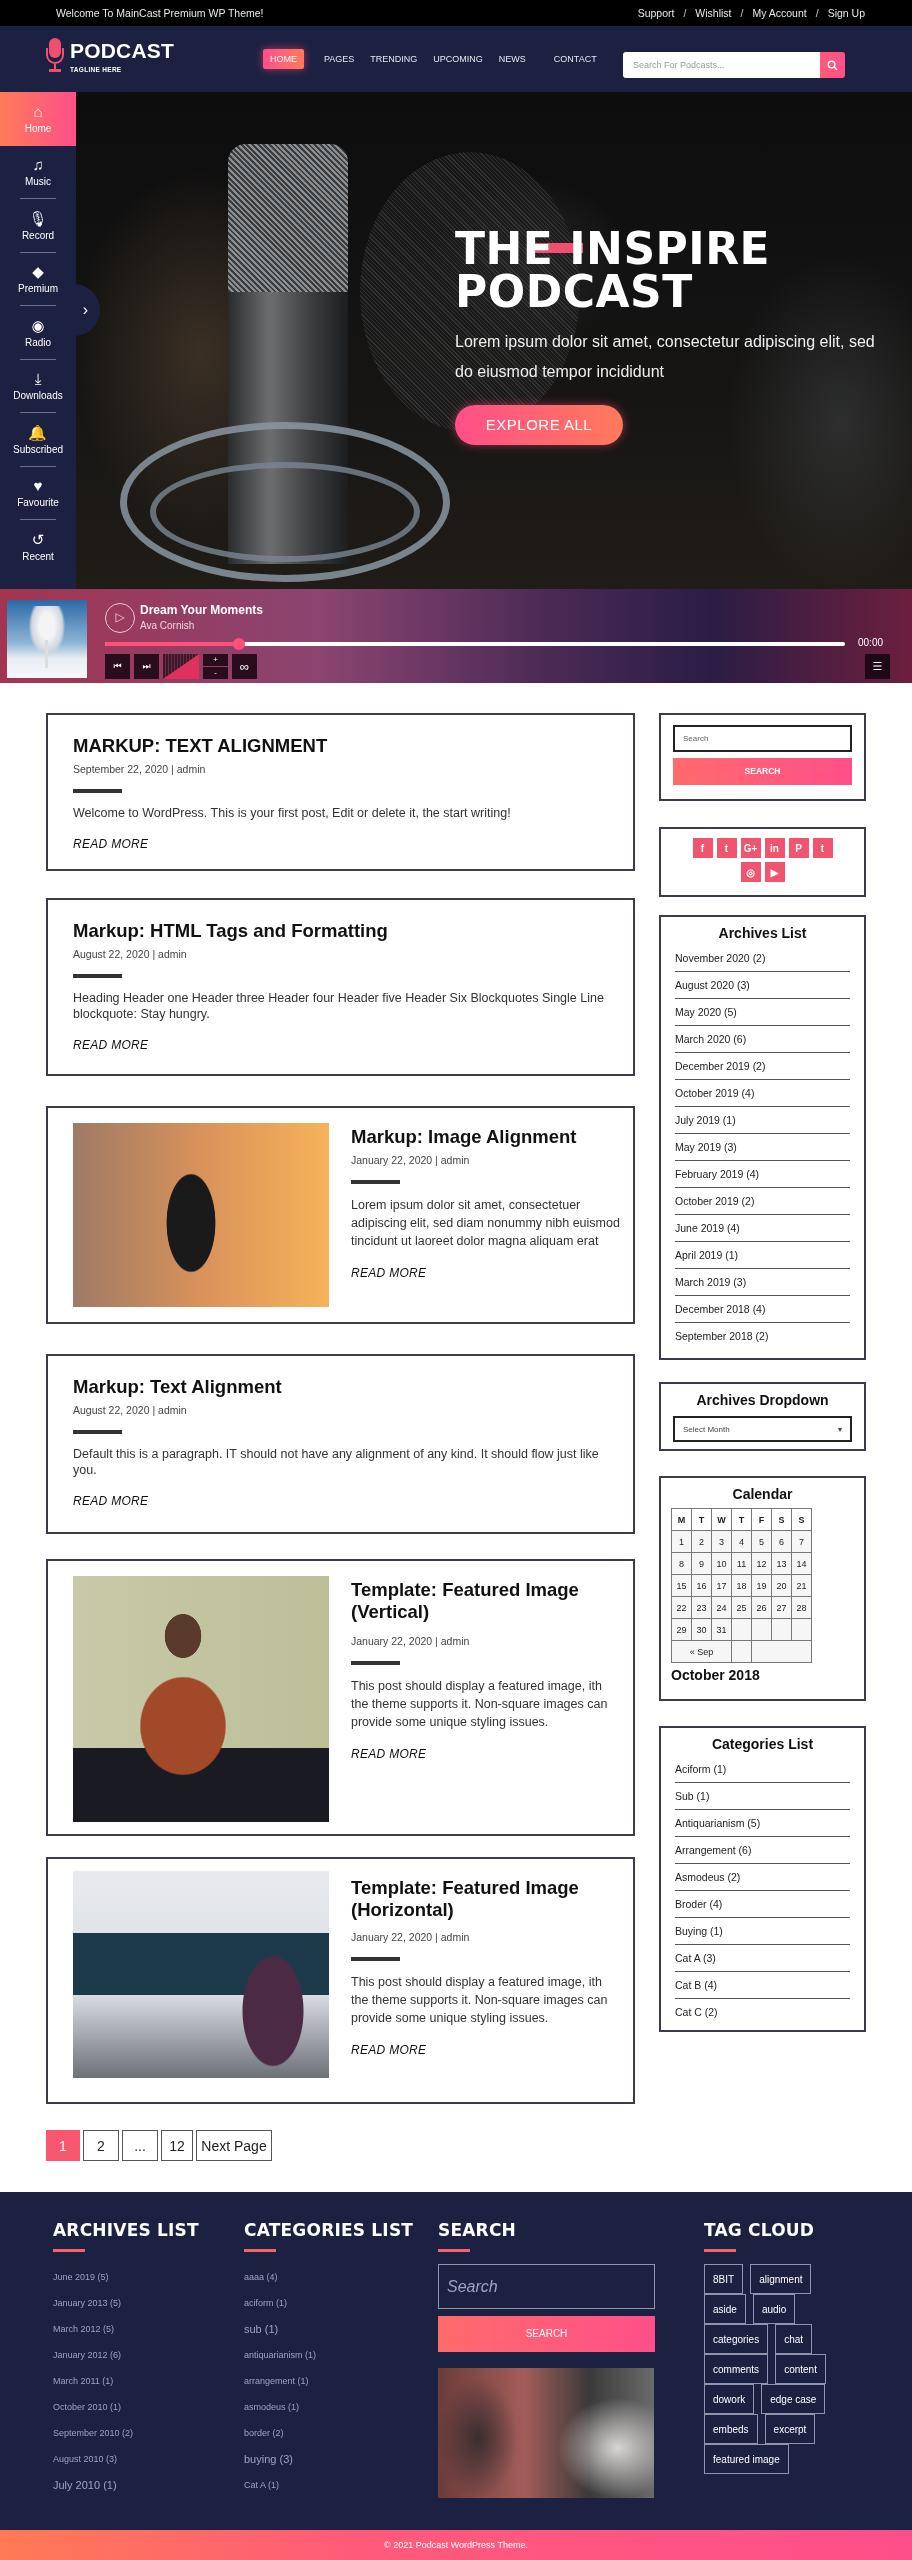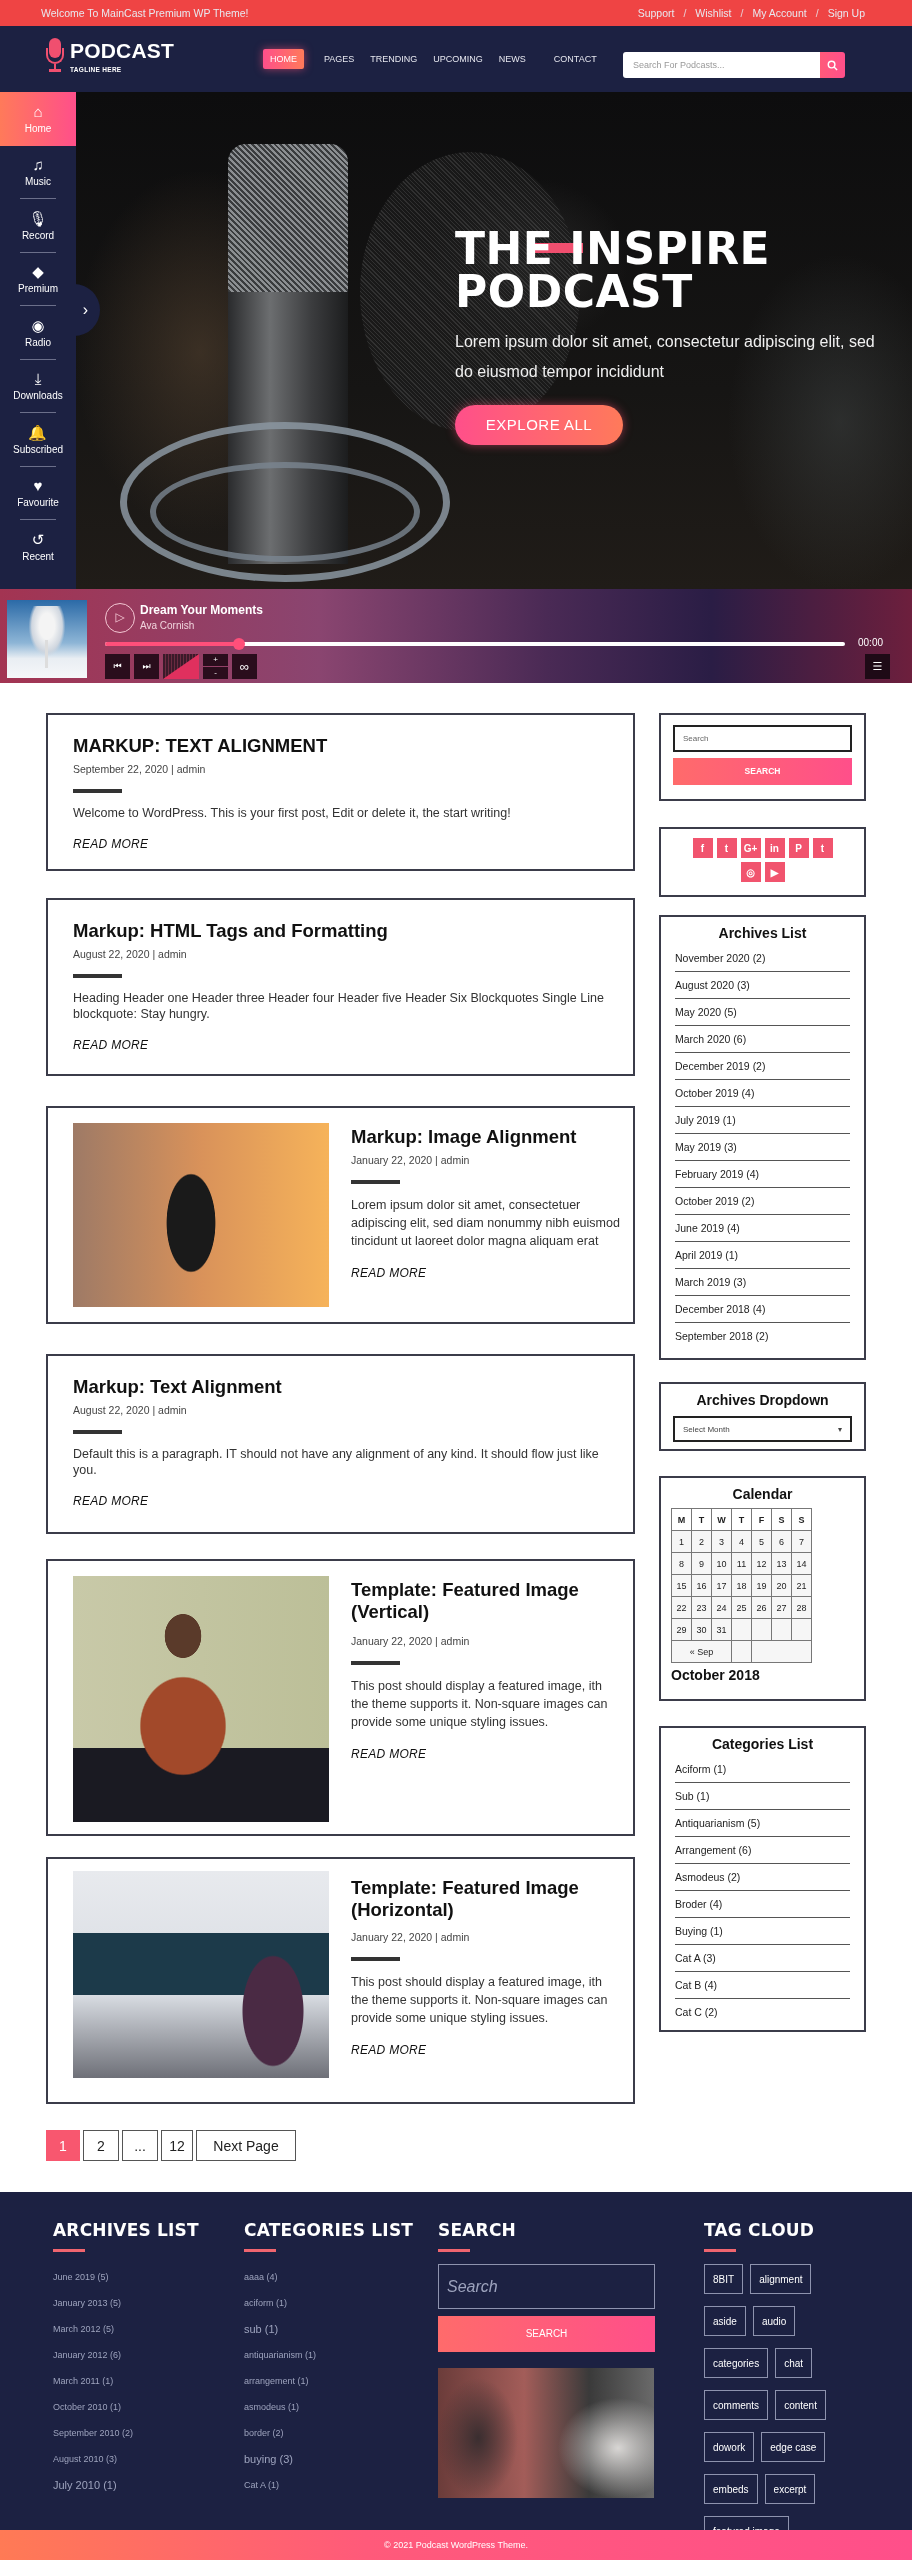--- a/index.html
+++ b/index.html
@@ -1,18 +1,18 @@
 <!DOCTYPE html>
 <html><head>
 <meta charset="utf-8">
 <style>
 *{box-sizing:border-box;margin:0;padding:0}
 body{width:912px;height:2560px;overflow:hidden;background:#fff;font-family:"Liberation Sans",sans-serif;color:#222;position:relative}
 a{color:inherit;text-decoration:none}
-.topbar{position:absolute;left:0;top:0;width:912px;height:26px;background:#ef4444;color:#e8e8ef;font-size:10.5px;display:flex;align-items:center;justify-content:space-between;padding:0 47px 0 41px}
+.topbar{position:absolute;left:0;top:0;width:912px;height:26px;background:#000000;color:#e8e8ef;font-size:10.5px;display:flex;align-items:center;justify-content:space-between;padding:0 47px 0 56px}
 .topbar .links{display:flex;gap:9px}
 .topbar .sep{opacity:.85}
 .header{position:absolute;left:0;top:26px;width:912px;height:66px;background:#1c2142;display:flex;align-items:center}
 .logo{position:absolute;left:46px;top:12px;display:flex;align-items:flex-start;gap:6px}
 .logo .mic{width:18px;height:36px;position:relative}
 .logo .mic .head{position:absolute;left:3px;top:0;width:12px;height:20px;border-radius:6px;background:#f04f6f}
 .logo .mic .arc{position:absolute;left:0;top:10px;width:18px;height:16px;border:2px solid #f04f6f;border-top:none;border-radius:0 0 10px 10px}
 .logo .mic .stem{position:absolute;left:8px;top:26px;width:2px;height:6px;background:#f04f6f}
 .logo .mic .base{position:absolute;left:3px;top:31px;width:12px;height:3px;background:#f04f6f}
 .logo .name{color:#fff;font-weight:bold;font-size:21px;letter-spacing:.2px;line-height:22px;margin-top:2px}
@@ -101,21 +101,21 @@
 .fcol .u{width:32px;height:3px;background:#f0656f;margin-top:9px}
 .fcol ul{margin-top:12px}
 .fcol li{list-style:none;color:#9da3bd;font-size:9px;height:26px;line-height:26px}
 .fcol li.big{font-size:11px}
 .f-search .in{margin-top:12px;width:217px;height:45px;border:1px solid #8e93ae;color:#9da3bd;font-size:16px;font-style:italic;padding:0 8px;line-height:43px}
 .f-search .btn{margin-top:7px;width:217px;height:36px;background:linear-gradient(90deg,#ff6b6b,#ff4f8a);color:#fff;font-size:10px;text-align:center;line-height:36px}
 .f-search .photo{margin-top:16px;width:216px;height:130px;background:
  radial-gradient(ellipse 40px 60px at 40px 70px,#3a2e30,transparent),
  radial-gradient(ellipse 60px 50px at 180px 80px,#d8d6d4,transparent),
  linear-gradient(90deg,#6b3c3a,#a35d59 40%,#3a3a3a 70%,#6a6a6a)}
-.tags{margin-top:12px;display:flex;flex-wrap:wrap;width:150px;gap:12px 7px}
+.tags{margin-top:12px;display:flex;flex-wrap:wrap;width:150px;gap:0 7px}
 .tags span{border:1px solid #8e93ae;color:#fff;font-size:10px;padding:0 8px;height:30px;line-height:30px}
 .copyright{position:absolute;left:0;top:2530px;width:912px;height:30px;background:linear-gradient(90deg,#ff7a55,#ff5a7a 40%,#ff4f8a);color:#fff;font-size:9px;text-align:center;line-height:30px}
 </style>
 </head>
 <body>
 
 <div class="topbar">
   <span>Welcome To MainCast Premium WP Theme!</span>
   <div class="links">
     <a>Support</a>
@@ -329,21 +329,21 @@
       <p class="ex">This post should display a featured image, ith the theme supports it. Non-square images can provide some unique styling issues.</p>
       <a class="rm" style="display:block">READ MORE</a>
     </div>
   </article>
 
   <div class="pager">
     <a class="pg active" style="width:34px">1</a>
     <a class="pg" style="width:36px">2</a>
     <a class="pg" style="width:36px">...</a>
     <a class="pg" style="width:32px">12</a>
-    <a class="pg" style="width:100px">Next Page</a>
+    <a class="pg" style="width:76px">Next Page</a>
   </div>
 </div>
 
 <div class="side">
   <div class="widget w-search" style="top:0;height:88px">
     <div class="in">Search</div>
     <div class="btn">SEARCH</div>
   </div>
 
   <div class="widget" style="top:114px;height:70px">

